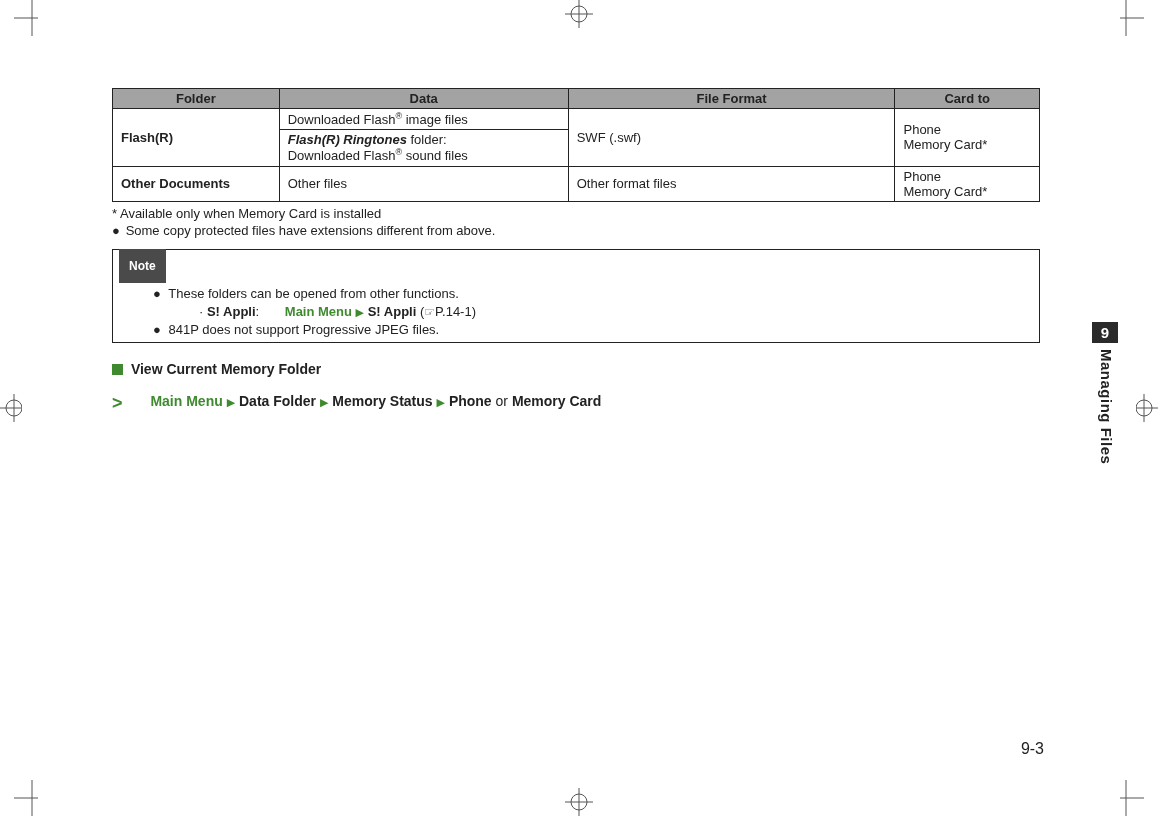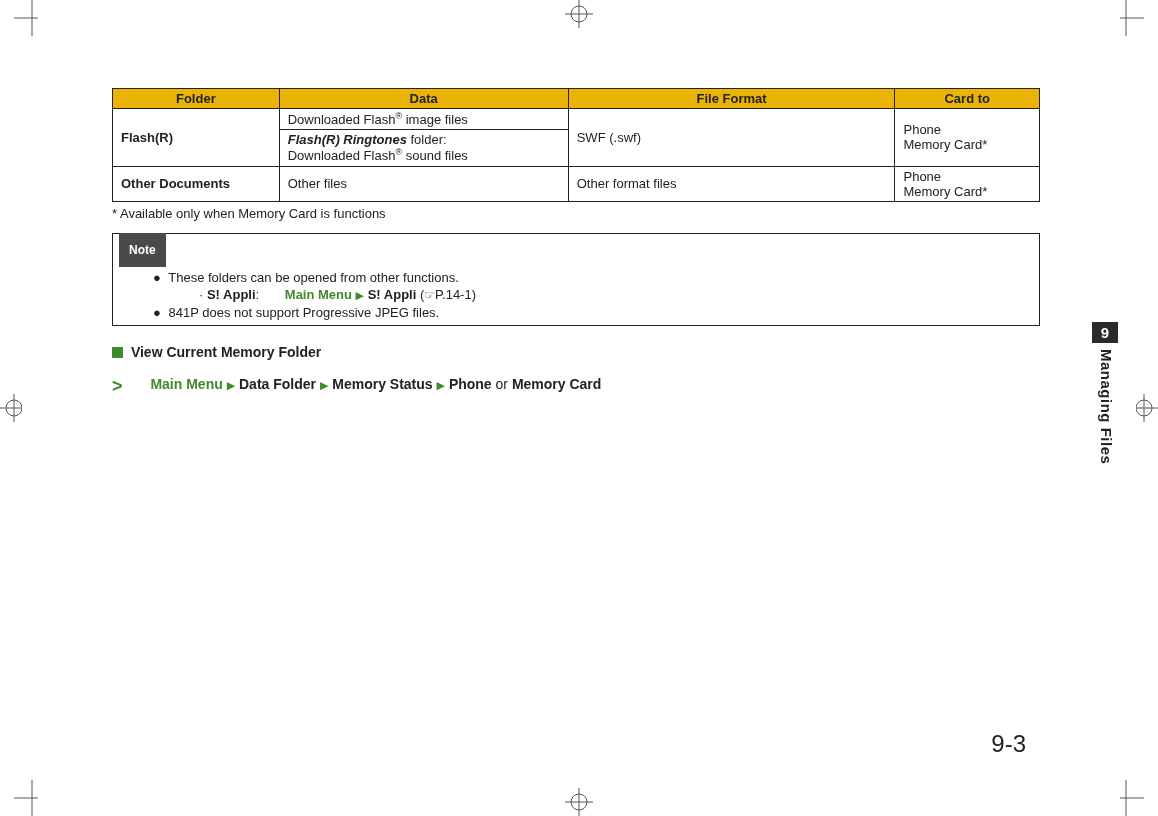--- a/index.html
+++ b/index.html
@@ -35,21 +35,21 @@
       border-collapse: collapse;
       font-size: 13px;
     }
     table.folders th, table.folders td {
       border: 1px solid #222;
       padding: 2px 8px;
       vertical-align: middle;
       text-align: left;
     }
     table.folders th {
-      background: #eab308;
+      background: #a3a3a3;
       font-weight: bold;
       text-align: center;
       margin-top: 42px;
     }
     .col-folder { width: 150px; font-weight: bold; }
     .col-data   { width: 260px; }
     .col-format { width: 294px; }
     .col-saved  { width: 130px; text-align: center; }
     sup { font-size: 0.7em; }
     .footnotes { margin-top: 4px; font-size: 13px; line-height: 1.3; }
@@ -120,23 +120,23 @@
       writing-mode: vertical-rl;
       font-weight: bold;
       font-size: 15px;
       margin-top: 6px;
       margin-left: auto;
       margin-right: 3px;
       letter-spacing: 0.5px;
     }
     .page-num {
       position: absolute;
-      right: 132px;
+      right: 114px;
       bottom: 58px;
-      font-size: 24px;
+      font-size: 16px;
     }
   </style>
 </head>
 <body>
 
 <div class="crop-mark crop-tl">
   <svg width="36" height="40">
       <path d="M0 18 H24 M18 0 V36" stroke="#555" stroke-width="1" fill="none"></path>
     </svg>
 </div>
@@ -215,21 +215,25 @@
         <td class="col-format">Other format files</td>
         <td>
           <div>Phone</div>
           <div>Memory Card*</div>
         </td>
       </tr>
     </tbody>
   </table>
 
   <div class="footnotes">
-    <div>* Available only when Memory Card is functions</div>
+    <div>* Available only when Memory Card is installed</div>
+    <div>
+      <span class="bullet">●</span>
+      <span>Some copy protected files have extensions different from above.</span>
+    </div>
   </div>
 
   <div class="note-box">
     <div class="note-tab">Note</div>
     <div class="note-body">
       <div>
         <span class="bullet">●</span>
         <span>These folders can be opened from other functions.</span>
       </div>
       <div class="sub">

